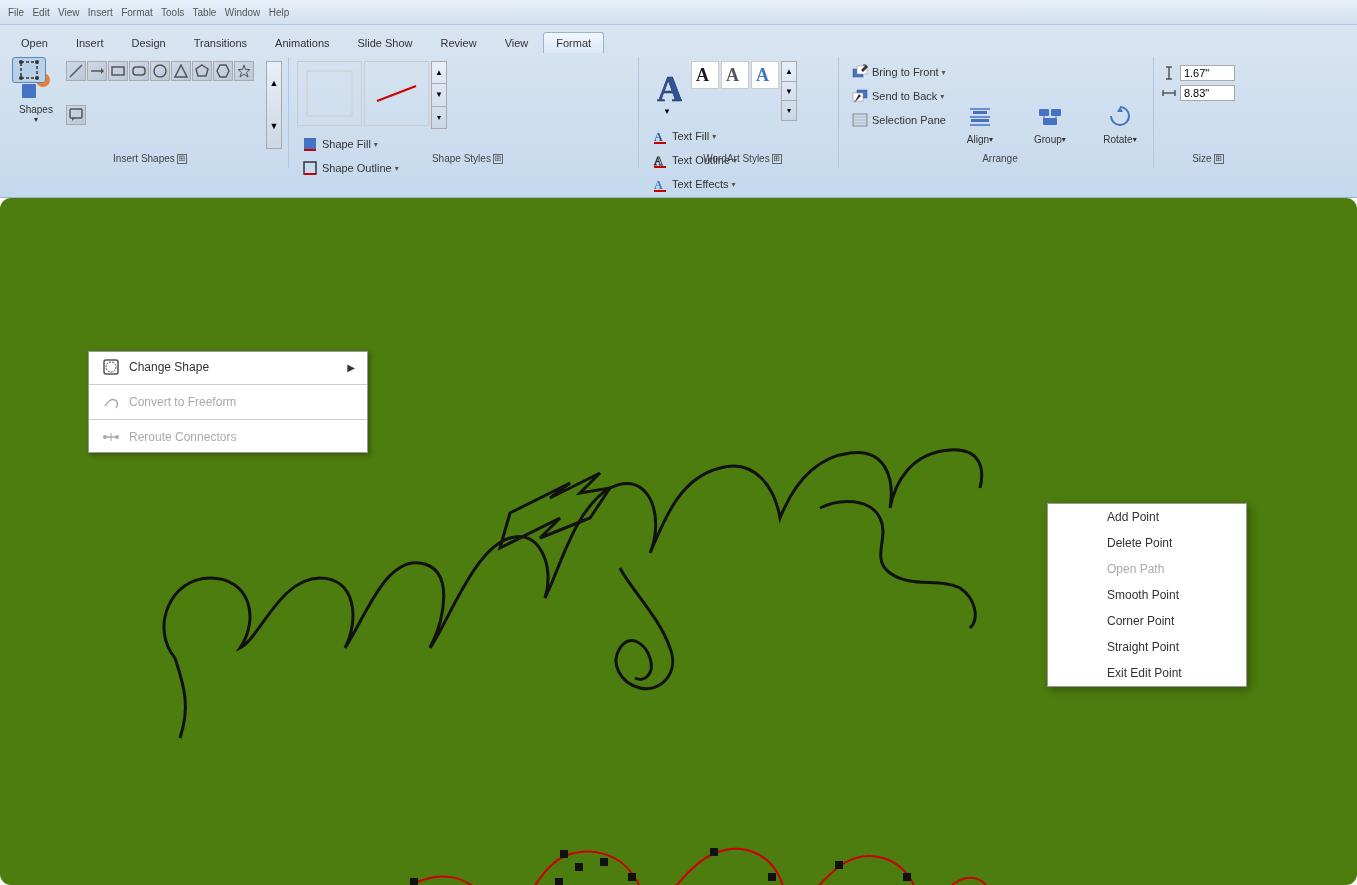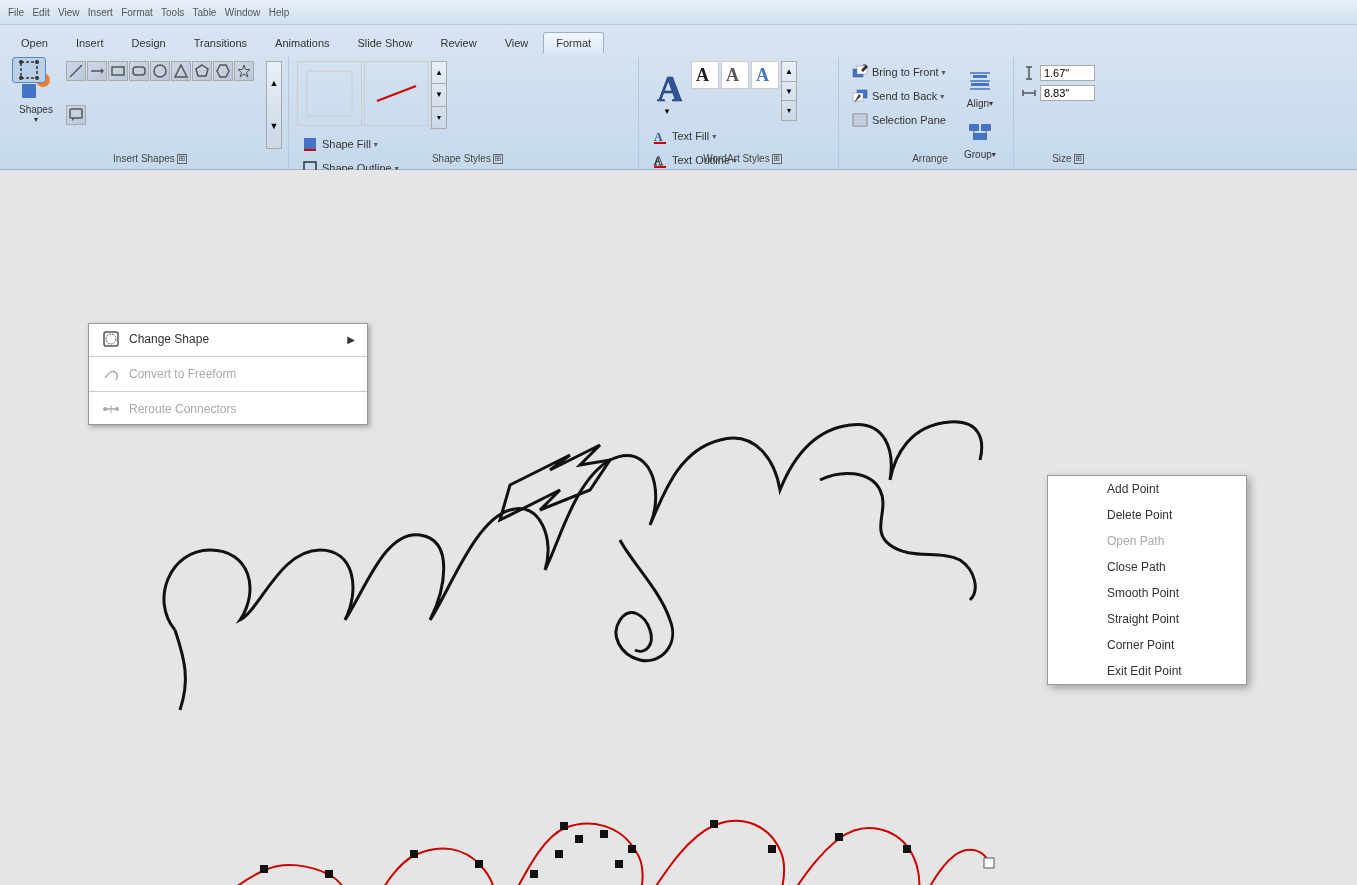--- a/index.html
+++ b/index.html
@@ -2,21 +2,21 @@
 <html><head>
   <meta charset="utf-8">
   <style>
     * { margin: 0; padding: 0; box-sizing: border-box; }
     body { font-family: 'Segoe UI', Tahoma, Geneva, Verdana, sans-serif; font-size: 11px; background: #fff; overflow: hidden; width: 1357px; height: 885px; }
 
     
     .ribbon {
       background: linear-gradient(to bottom, #dce6f1 0%, #c5d9ed 100%);
       border-bottom: 1px solid #9ab3cb;
-      height: 170px;
+      height: 198px;
       position: relative;
     }
 
     .ribbon-top-bar {
       height: 25px;
       background: linear-gradient(to bottom, #e8f0f8 0%, #d0e0f0 100%);
       border-bottom: 1px solid #b0c8e0;
       display: flex;
       align-items: center;
       padding: 0 8px;
@@ -188,23 +188,24 @@
     }
 
     .context-item.disabled {
       color: #aaa;
       cursor: default;
     }
 
     
     .canvas-area {
       position: relative;
-      background: #e5e5e5;
+      background: #4d7c0f;
       flex: 1;
       overflow: hidden;
+      border-radius: 11px;
     }
 
     .shape-grid {
       display: flex;
       flex-wrap: wrap;
       gap: 1px;
       width: 220px;
     }
 
     .shape-thumb {
@@ -560,21 +561,21 @@
                 <rect x="1" y="2" width="14" height="12" fill="none" stroke="#888" stroke-width="1"></rect>
                 <line x1="1" y1="5" x2="15" y2="5" stroke="#888" stroke-width="0.5"></line>
                 <line x1="1" y1="8" x2="15" y2="8" stroke="#888" stroke-width="0.5"></line>
                 <line x1="1" y1="11" x2="15" y2="11" stroke="#888" stroke-width="0.5"></line>
               </svg>
             </div>
             <span>Selection Pane</span>
           </div>
         </div>
 
-        <div style="display:flex; flex-direction:column; gap:0;">
+        <div style="display:flex; gap:20px;align-items:flex-end;">
           <div class="btn-large" style="padding:2px 4px;">
             <div class="icon-area">
               <svg width="24" height="24">
                 <line x1="2" y1="5" x2="22" y2="5" stroke="#4472c4" stroke-width="1.5"></line>
                 <rect x="5" y="7" width="14" height="3" fill="#4472c4"></rect>
                 <line x1="2" y1="13" x2="22" y2="13" stroke="#4472c4" stroke-width="1.5"></line>
                 <rect x="3" y="15" width="18" height="3" fill="#4472c4"></rect>
                 <line x1="2" y1="21" x2="22" y2="21" stroke="#4472c4" stroke-width="1.5"></line>
               </svg>
             </div>
@@ -748,30 +749,27 @@
         <div class="context-item">
           <span>Add Point</span>
         </div>
         <div class="context-item">
           <span>Delete Point</span>
         </div>
         <div class="context-item disabled">
           <span>Open Path</span>
         </div>
         <div class="context-item">
-          <span>Close Path</span>
+          <span>Smooth Point</span>
         </div>
         <div class="context-item">
-          <span>Smooth Point</span>
+          <span>Corner Point</span>
         </div>
         <div class="context-item">
           <span>Straight Point</span>
-        </div>
-        <div class="context-item">
-          <span>Corner Point</span>
         </div>
         <div class="context-item">
           <span>Exit Edit Point</span>
         </div>
       </div>
 
       <div class="cursor-pointer" style="left: 302px; top: 195px;">
         <svg width="20" height="24" viewBox="0 0 20 24" xmlns="http://www.w3.org/2000/svg">
           <path d="M 0,0 L 0,18 L 5,13 L 8,21 L 11,20 L 8,12 L 14,12 Z" fill="white" stroke="black" stroke-width="1.2"></path>
         </svg>

